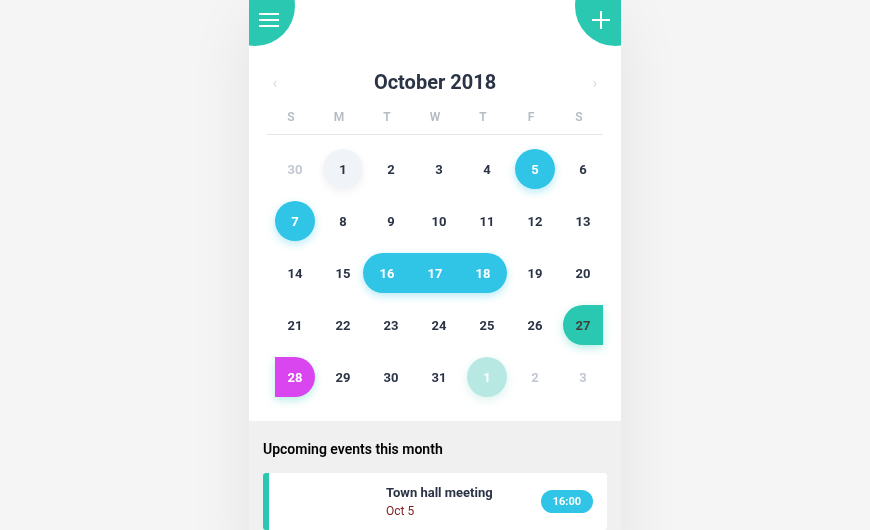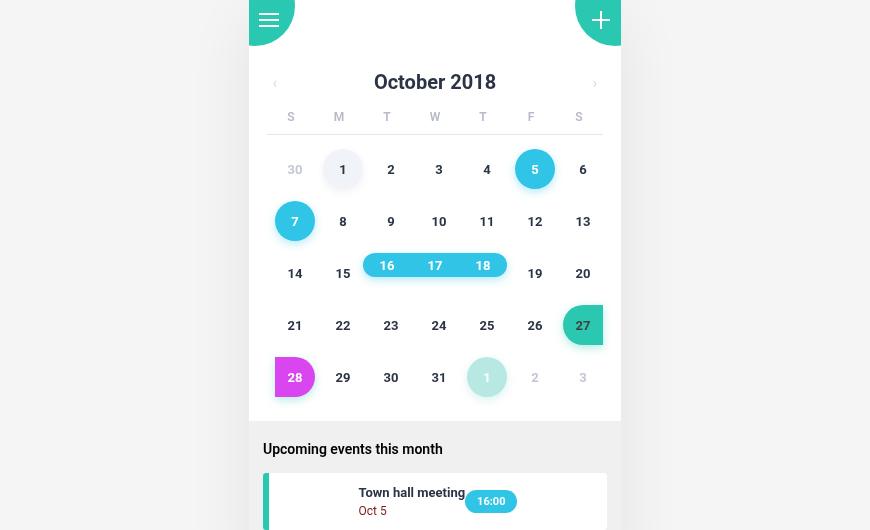--- a/index.html
+++ b/index.html
@@ -120,21 +120,21 @@
       border-radius: 0 20px 20px 0;
       box-shadow: 0 3px 8px rgba(43,200,177,0.35);
     }
     .dot-mint .day-num {
       background: #b7e9e2;
       color: #fff;
       box-shadow: 0 3px 8px rgba(183,233,226,0.5);
     }
     .range-cell {
       grid-column: span 3;
-      height: 24px;
+      height: 40px;
       display: flex;
       align-items: center;
       justify-content: space-around;
       background: #30c4e6;
       border-radius: 20px;
       box-shadow: 0 3px 8px rgba(48,196,230,0.35);
     }
     .range-cell span {
       font-size: 13px;
       font-weight: 700;
@@ -151,21 +151,22 @@
       font-weight: 600;
       margin-bottom: 16px;
     }
     .event-card {
       background: #fff;
       border-left: 6px solid #2bc8b1;
       border-radius: 3px;
       padding: 12px 14px;
       display: flex;
       align-items: center;
-      justify-content: center;
+      justify-content: flex-end;
+      gap: 48px;
     }
     .event-title {
       font-size: 13px;
       font-weight: 700;
       color: #2b3446;
       margin-bottom: 4px;
     }
     .event-date {
       font-size: 12px;
       color: #7f1d1d;

